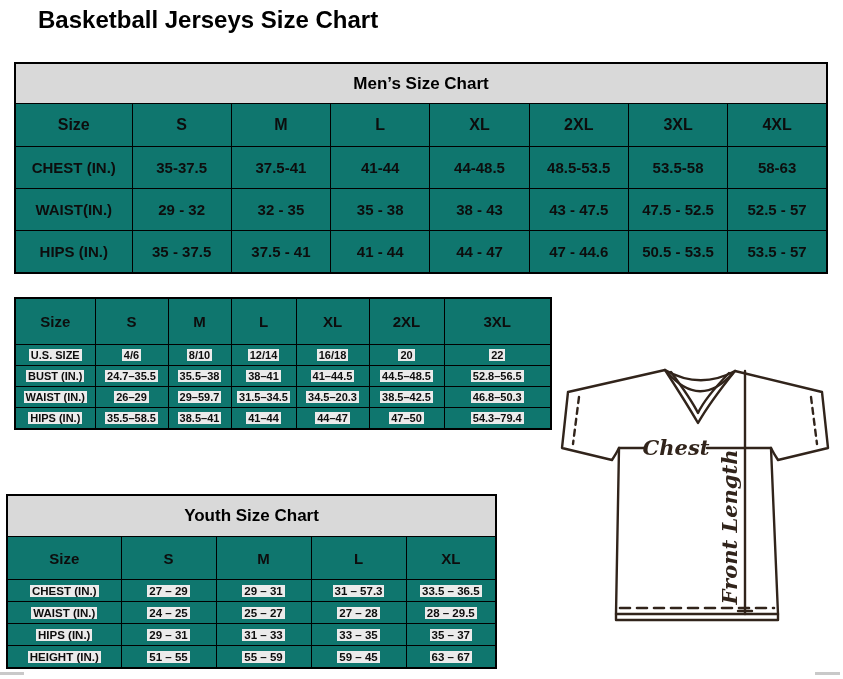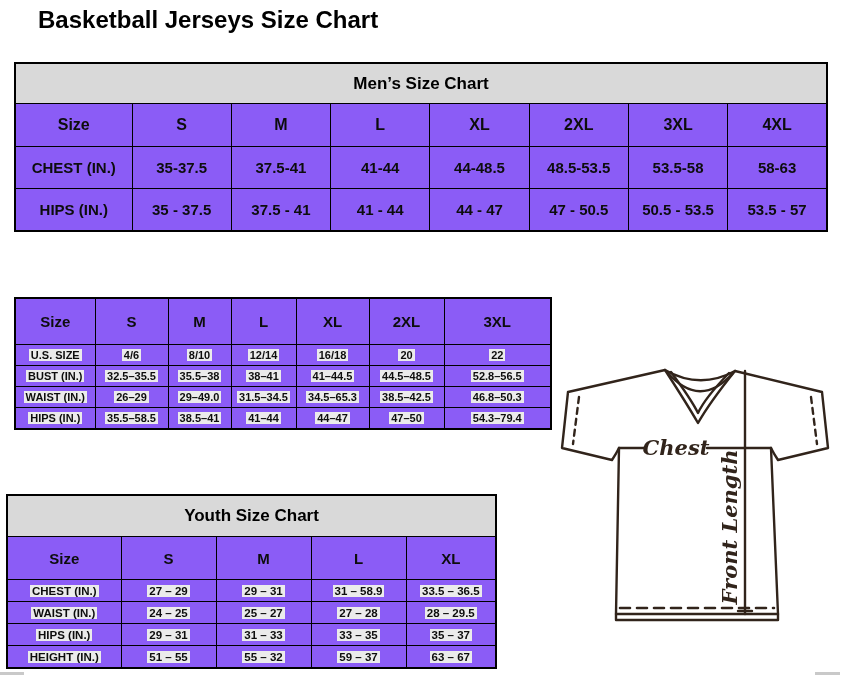--- a/index.html
+++ b/index.html
@@ -6,21 +6,21 @@
   body{
     width:843px;height:679px;position:relative;background:#ffffff;
     font-family:"Liberation Sans",sans-serif;overflow:hidden;color:#000;
   }
   .page-title{
     position:absolute;top:6px;left:0;width:812px;text-align:left;
     font-size:24px;font-weight:bold;color:#000;margin-left:38px;
   }
   table{
     position:absolute;border-collapse:collapse;table-layout:fixed;
-    background:#8b5cf6;border:2px solid #000;font-family:"Liberation Sans",sans-serif;
+    background:#0f766e;border:2px solid #000;font-family:"Liberation Sans",sans-serif;
   }
   th,td{
     border:1px solid #000;text-align:center;vertical-align:middle;
     padding:0;font-weight:bold;color:#0d0d0d;overflow:hidden;white-space:nowrap;
   }
   .chart-title{background:#d9d9d9;font-size:17px;font-weight:bold;color:#000;}
 
   
   #mens{left:14px;top:62px;width:814px;}
   #mens .chart-title{height:39px;}
@@ -86,26 +86,36 @@
     <th>CHEST (IN.)</th>
     <td>35-37.5</td>
     <td>37.5-41</td>
     <td>41-44</td>
     <td>44-48.5</td>
     <td>48.5-53.5</td>
     <td>53.5-58</td>
     <td>58-63</td>
   </tr>
   <tr class="data-row">
+    <th>WAIST(IN.)</th>
+    <td>29 - 32</td>
+    <td>32 - 35</td>
+    <td>35 - 38</td>
+    <td>38 - 43</td>
+    <td>43 - 47.5</td>
+    <td>47.5 - 52.5</td>
+    <td>52.5 - 57</td>
+  </tr>
+  <tr class="data-row">
     <th>HIPS (IN.)</th>
     <td>35 - 37.5</td>
     <td>37.5 - 41</td>
     <td>41 - 44</td>
     <td>44 - 47</td>
-    <td>47 - 50.5</td>
+    <td>47 - 44.6</td>
     <td>50.5 - 53.5</td>
     <td>53.5 - 57</td>
   </tr>
 </tbody>
   </table>
 
 <table id="womens">
   <colgroup>
       <col class="c0">
       <col class="c1">
@@ -129,33 +139,33 @@
     <th><span class="hl">U.S. SIZE</span></th>
     <td><span class="hl">4/6</span></td>
     <td><span class="hl">8/10</span></td>
     <td><span class="hl">12/14</span></td>
     <td><span class="hl">16/18</span></td>
     <td><span class="hl">20</span></td>
     <td><span class="hl">22</span></td>
   </tr>
   <tr class="data-row">
     <th><span class="hl">BUST (IN.)</span></th>
-    <td><span class="hl">32.5–35.5</span></td>
+    <td><span class="hl">24.7–35.5</span></td>
     <td><span class="hl">35.5–38</span></td>
     <td><span class="hl">38–41</span></td>
     <td><span class="hl">41–44.5</span></td>
     <td><span class="hl">44.5–48.5</span></td>
     <td><span class="hl">52.8–56.5</span></td>
   </tr>
   <tr class="data-row">
     <th><span class="hl">WAIST (IN.)</span></th>
     <td><span class="hl">26–29</span></td>
-    <td><span class="hl">29–49.0</span></td>
+    <td><span class="hl">29–59.7</span></td>
     <td><span class="hl">31.5–34.5</span></td>
-    <td><span class="hl">34.5–65.3</span></td>
+    <td><span class="hl">34.5–20.3</span></td>
     <td><span class="hl">38.5–42.5</span></td>
     <td><span class="hl">46.8–50.3</span></td>
   </tr>
   <tr class="data-row">
     <th><span class="hl">HIPS (IN.)</span></th>
     <td><span class="hl">35.5–58.5</span></td>
     <td><span class="hl">38.5–41</span></td>
     <td><span class="hl">41–44</span></td>
     <td><span class="hl">44–47</span></td>
     <td><span class="hl">47–50</span></td>
@@ -180,42 +190,42 @@
     <th>Size</th>
     <th>S</th>
     <th>M</th>
     <th>L</th>
     <th>XL</th>
   </tr>
   <tr class="data-row">
     <th><span class="hl">CHEST (IN.)</span></th>
     <td><span class="hl">27 – 29</span></td>
     <td><span class="hl">29 – 31</span></td>
-    <td><span class="hl">31 – 58.9</span></td>
+    <td><span class="hl">31 – 57.3</span></td>
     <td><span class="hl">33.5 – 36.5</span></td>
   </tr>
   <tr class="data-row">
     <th><span class="hl">WAIST (IN.)</span></th>
     <td><span class="hl">24 – 25</span></td>
     <td><span class="hl">25 – 27</span></td>
     <td><span class="hl">27 – 28</span></td>
     <td><span class="hl">28 – 29.5</span></td>
   </tr>
   <tr class="data-row">
     <th><span class="hl">HIPS (IN.)</span></th>
     <td><span class="hl">29 – 31</span></td>
     <td><span class="hl">31 – 33</span></td>
     <td><span class="hl">33 – 35</span></td>
     <td><span class="hl">35 – 37</span></td>
   </tr>
   <tr class="data-row">
     <th><span class="hl">HEIGHT (IN.)</span></th>
     <td><span class="hl">51 – 55</span></td>
-    <td><span class="hl">55 – 32</span></td>
-    <td><span class="hl">59 – 37</span></td>
+    <td><span class="hl">55 – 59</span></td>
+    <td><span class="hl">59 – 45</span></td>
     <td><span class="hl">63 – 67</span></td>
   </tr>
 </tbody>
   </table>
 
 <div class="jersey-wrap">
   <svg width="284" height="266" viewBox="0 0 284 266">
 
     <path class="jersey-line" d="M107,8 L10,30 L4,86 L54,98 Q58,92 61,86"></path>
 

